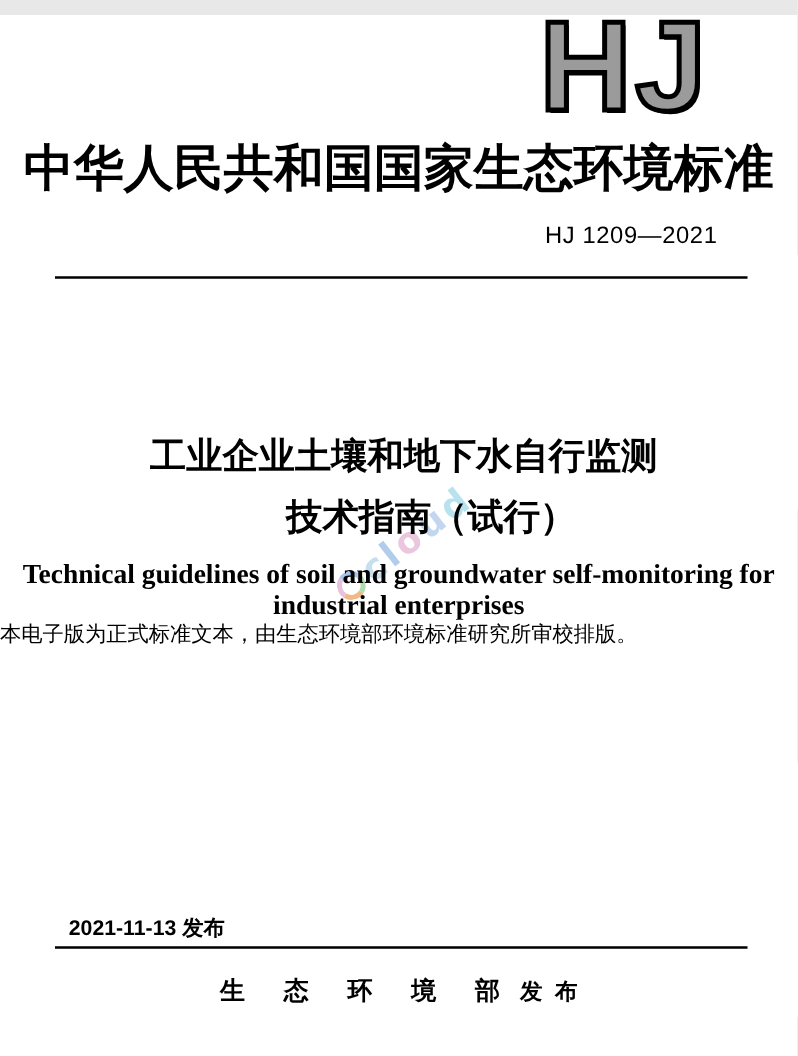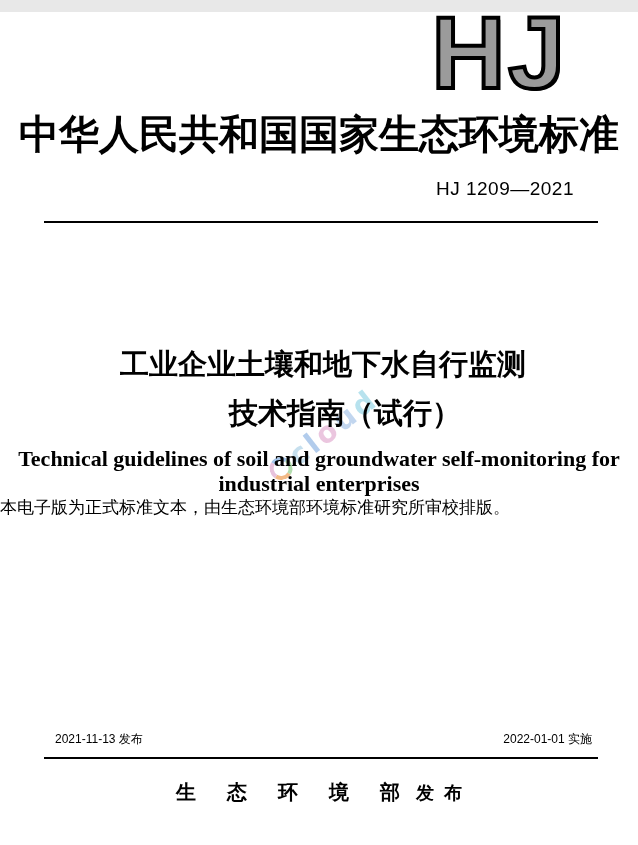--- a/index.html
+++ b/index.html
@@ -144,23 +144,24 @@
   .wm-4 { color: #a6dcea; }
 
   
   .date-row {
     position: absolute;
     top: 719px;
     left: 0;
     width: 100%;
     z-index: 1;
     display: flex;
-    justify-content: space-between;
+    justify-content: flex-start;
     padding: 0 46px 0 55px;
-    font-size: 12px;
+    font-size: 17px;
+    font-weight: bold;
   }
 
   
   .issuer-row {
     position: absolute;
     top: 767px;
     left: 0;
     width: 100%;
     z-index: 1;
     display: flex;
@@ -208,21 +209,20 @@
   <div class="title-cn l1">工业企业土壤和地下水自行监测</div>
   <div class="title-cn l2">技术指南（试行）</div>
 
   <div class="title-en l1">Technical guidelines of soil and groundwater self-monitoring for</div>
   <div class="title-en l2">industrial enterprises</div>
 
   <div class="note">本电子版为正式标准文本，由生态环境部环境标准研究所审校排版。</div>
 
   <div class="date-row">
     <span>2021-11-13 发布</span>
-    <span>2022-01-01 实施</span>
   </div>
 
   <div class="rule rule-bottom"></div>
 
   <div class="issuer-row">
     <span class="issuer">生态环境部</span>
     <span class="issuer-suffix">发布</span>
   </div>
 
 </div>

